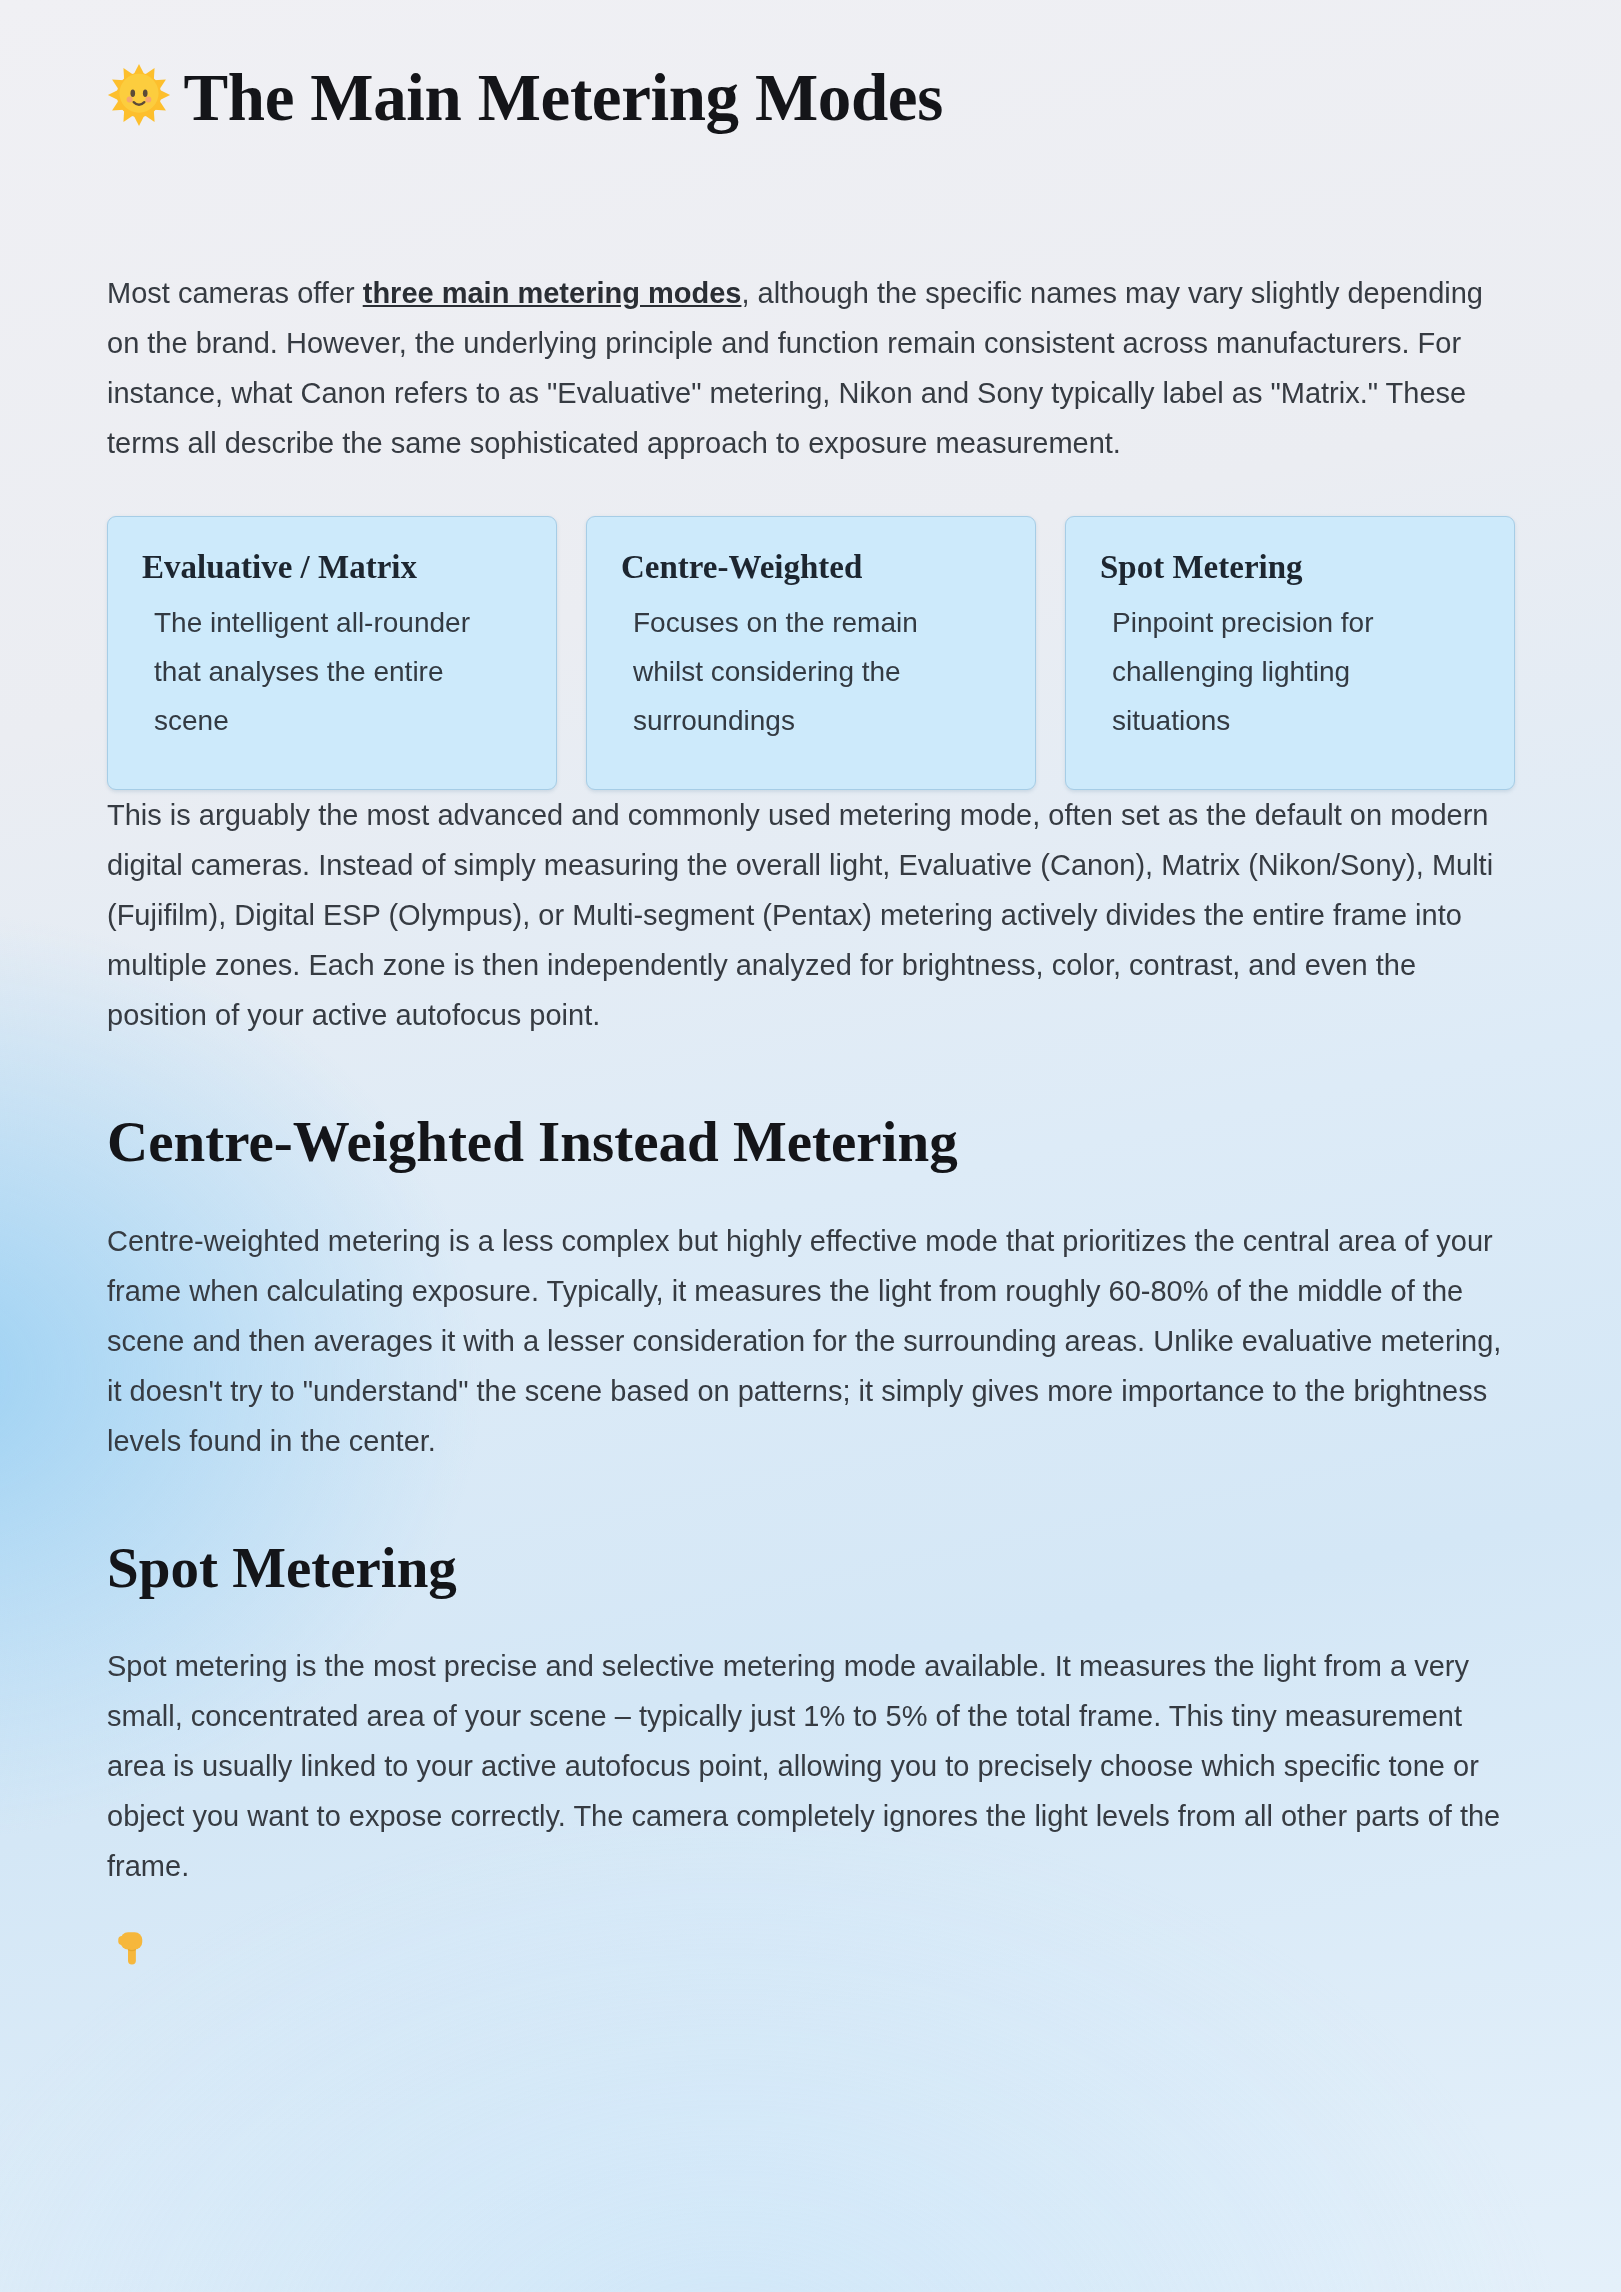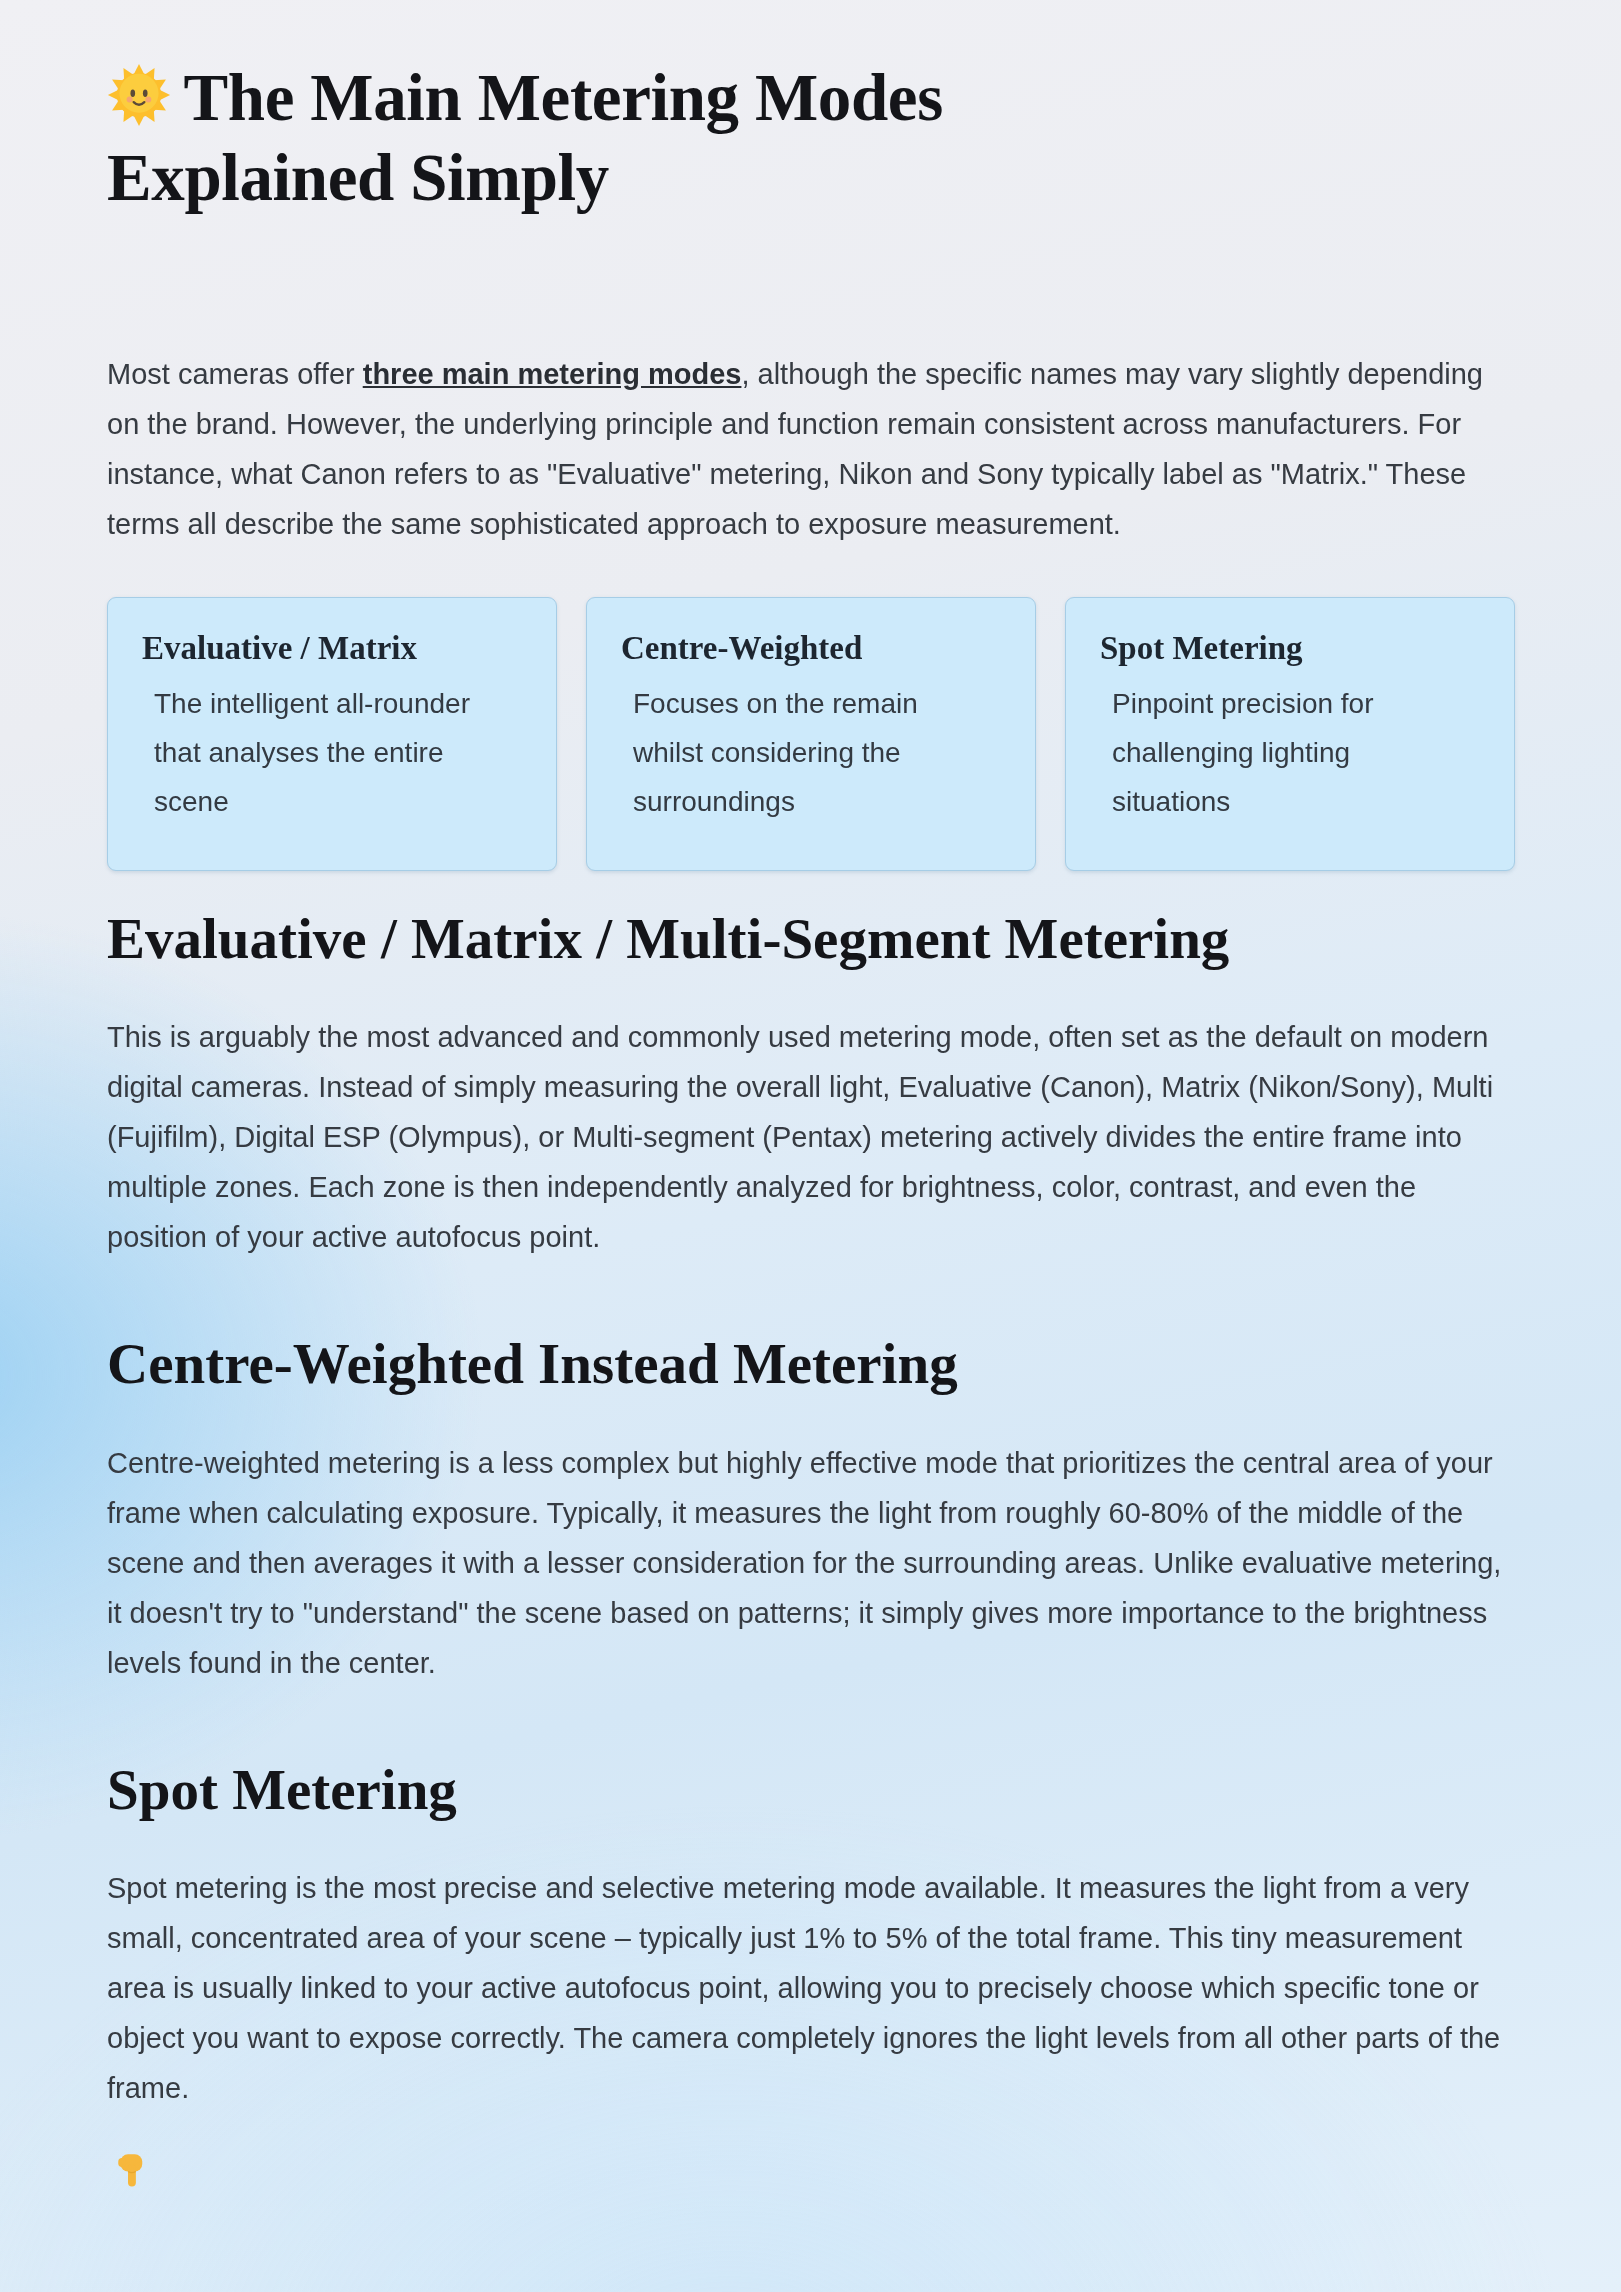--- a/index.html
+++ b/index.html
@@ -104,42 +104,40 @@
         </g>
         <circle cx="36" cy="36" r="25" fill="#fdbf2d"></circle>
         <circle cx="36" cy="34" r="22" fill="#fccd3e"></circle>
         <ellipse cx="29" cy="34" rx="2.6" ry="4.2" fill="#5c4a38"></ellipse>
         <ellipse cx="43" cy="34" rx="2.6" ry="4.2" fill="#5c4a38"></ellipse>
         <circle cx="25.5" cy="41" r="3.4" fill="#f59f7a" opacity="0.85"></circle>
         <circle cx="46.5" cy="41" r="3.4" fill="#f59f7a" opacity="0.85"></circle>
         <path d="M30 44 q6 6 12 0" stroke="#5c4a38" stroke-width="2.6" fill="none" stroke-linecap="round"></path>
       </svg><span>The Main Metering Modes</span>
     </span>
-    <span class="h1-line">Explained Simply</span>
   </h1>
 
   <p class="intro"><span>Most cameras offer </span><b>three main metering modes</b><span>, although the specific names may vary slightly depending on the brand. However, the underlying principle and function remain consistent across manufacturers. For instance, what Canon refers to as "Evaluative" metering, Nikon and Sony typically label as "Matrix." These terms all describe the same sophisticated approach to exposure measurement.</span></p>
 
   <div class="cards">
     <div class="card">
       <h3 class="card-title">Evaluative / Matrix</h3>
       <p class="card-desc">The intelligent all-rounder that analyses the entire scene</p>
     </div>
     <div class="card">
       <h3 class="card-title">Centre-Weighted</h3>
       <p class="card-desc">Focuses on the remain whilst considering the surroundings</p>
     </div>
     <div class="card">
       <h3 class="card-title">Spot Metering</h3>
       <p class="card-desc">Pinpoint precision for challenging lighting situations</p>
     </div>
   </div>
 
   <section class="section">
-    <h2>Evaluative / Matrix / Multi-Segment Metering</h2>
     <p class="section-body">This is arguably the most advanced and commonly used metering mode, often set as the default on modern digital cameras. Instead of simply measuring the overall light, Evaluative (Canon), Matrix (Nikon/Sony), Multi (Fujifilm), Digital ESP (Olympus), or Multi-segment (Pentax) metering actively divides the entire frame into multiple zones. Each zone is then independently analyzed for brightness, color, contrast, and even the position of your active autofocus point.</p>
   </section>
 
   <section class="section">
     <h2>Centre-Weighted Instead Metering</h2>
     <p class="section-body">Centre-weighted metering is a less complex but highly effective mode that prioritizes the central area of your frame when calculating exposure. Typically, it measures the light from roughly 60-80% of the middle of the scene and then averages it with a lesser consideration for the surrounding areas. Unlike evaluative metering, it doesn't try to "understand" the scene based on patterns; it simply gives more importance to the brightness levels found in the center.</p>
   </section>
 
   <section class="section">
     <h2>Spot Metering</h2>

